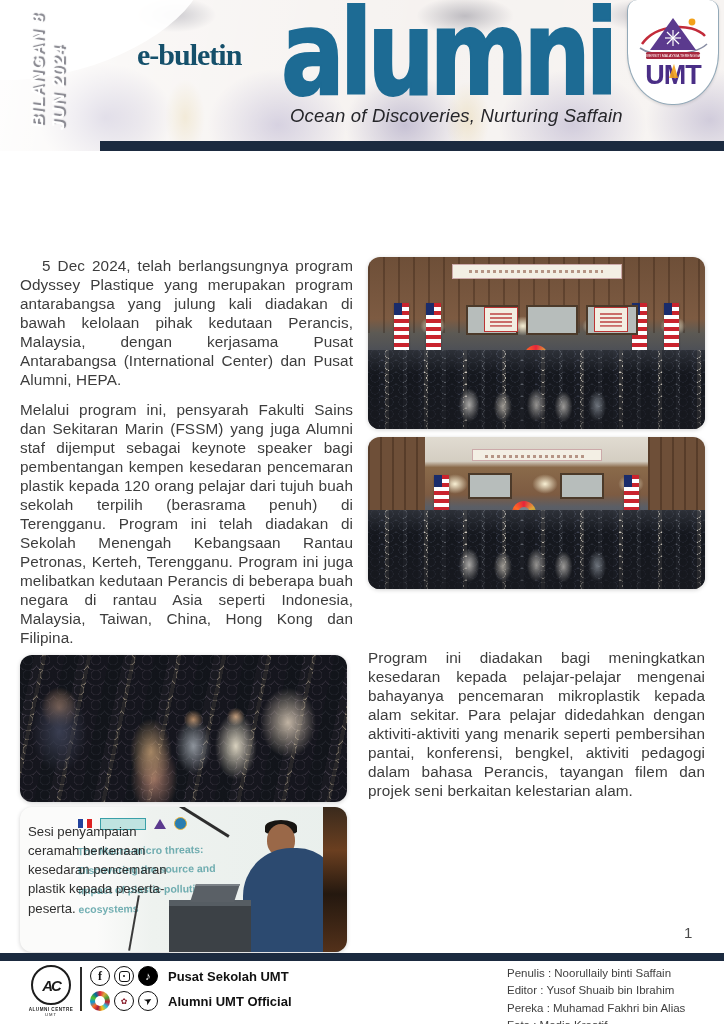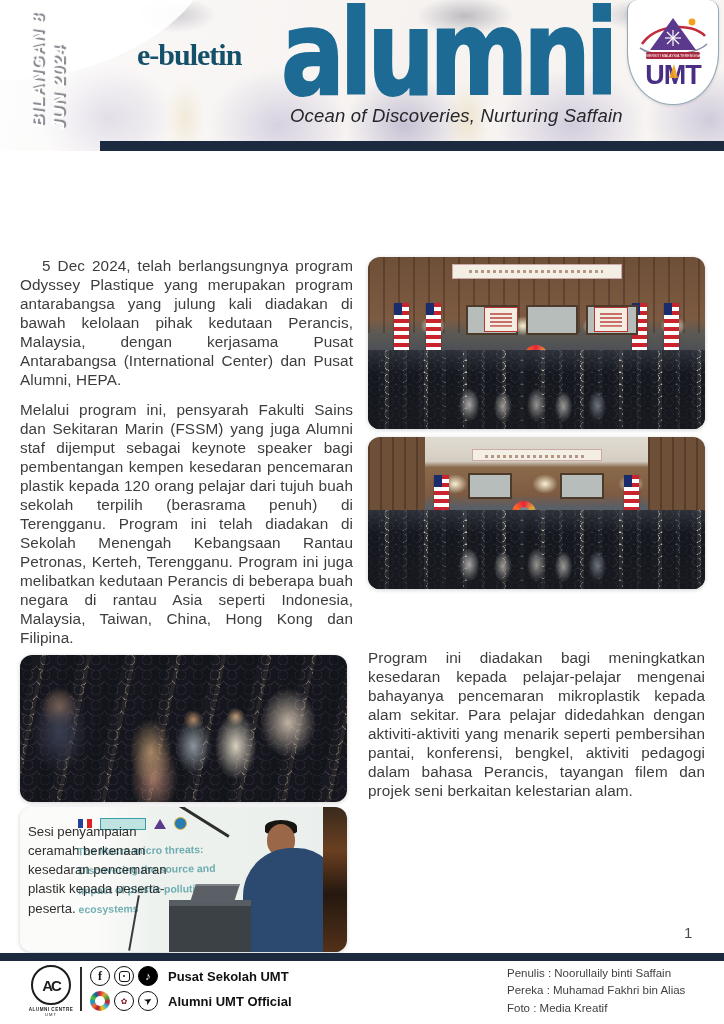--- a/index.html
+++ b/index.html
@@ -159,21 +159,21 @@
     transform:skewX(-18deg);z-index:3;border-top:2px solid #7b8187;}
   .edge-strip{position:absolute;right:0;top:0;bottom:0;width:24px;z-index:3;
     background:linear-gradient(180deg,#3a2a1c 0%,#6b3f20 30%,#24180f 60%,#53311a 100%);}
 
   
   .page-number{position:absolute;left:684px;top:924px;font-size:15px;color:#4a4a4a;}
   .footer-bar{position:absolute;left:0;top:953px;width:724px;height:8px;background:#1b2a3f;}
   .centre-logo{position:absolute;left:26px;top:965px;width:50px;text-align:center;color:#1c1c1c;}
   .centre-circle{width:36px;height:36px;border:2.5px solid #1c1c1c;border-radius:50%;margin:0 auto;
     display:flex;align-items:center;justify-content:center;font-weight:bold;font-size:15px;
-    letter-spacing:-2px;}
+    letter-spacing:-2px;font-style:italic;}
   .centre-name{font-size:4.6px;letter-spacing:0.5px;margin-top:2px;font-weight:bold;}
   .centre-sub{font-size:4.2px;letter-spacing:1px;}
   .footer-divider{position:absolute;left:80px;top:967px;width:1.8px;height:44px;background:#2b2b2b;}
   .social{position:absolute;left:90px;top:966px;}
   .srow{display:flex;align-items:center;gap:4px;margin-bottom:5px;}
   .icon-circle{width:20px;height:20px;border:1.7px solid #111;border-radius:50%;box-sizing:border-box;
     display:flex;align-items:center;justify-content:center;font-weight:bold;font-size:12px;color:#111;
     background:#fff;position:relative;}
   .icon-fb{font-family:"Liberation Serif",serif;}
   .icon-ig::before{content:"";width:9px;height:9px;border:1.6px solid #111;border-radius:3px;}
@@ -317,17 +317,18 @@
       <div class="icon-circle icon-gov">✿</div>
       <div class="icon-circle icon-tg">
           <span>➤</span>
         </div>
       <div class="srow-label">Alumni UMT Official</div>
     </div>
   </div>
 
   <div class="credits">
     <div>Penulis : Noorullaily binti Saffain</div>
+    <div>Editor : Yusof Shuaib bin Ibrahim</div>
     <div>Pereka : Muhamad Fakhri bin Alias</div>
     <div>Foto : Media Kreatif</div>
   </div>
 
 </div>
 
 </body></html>

